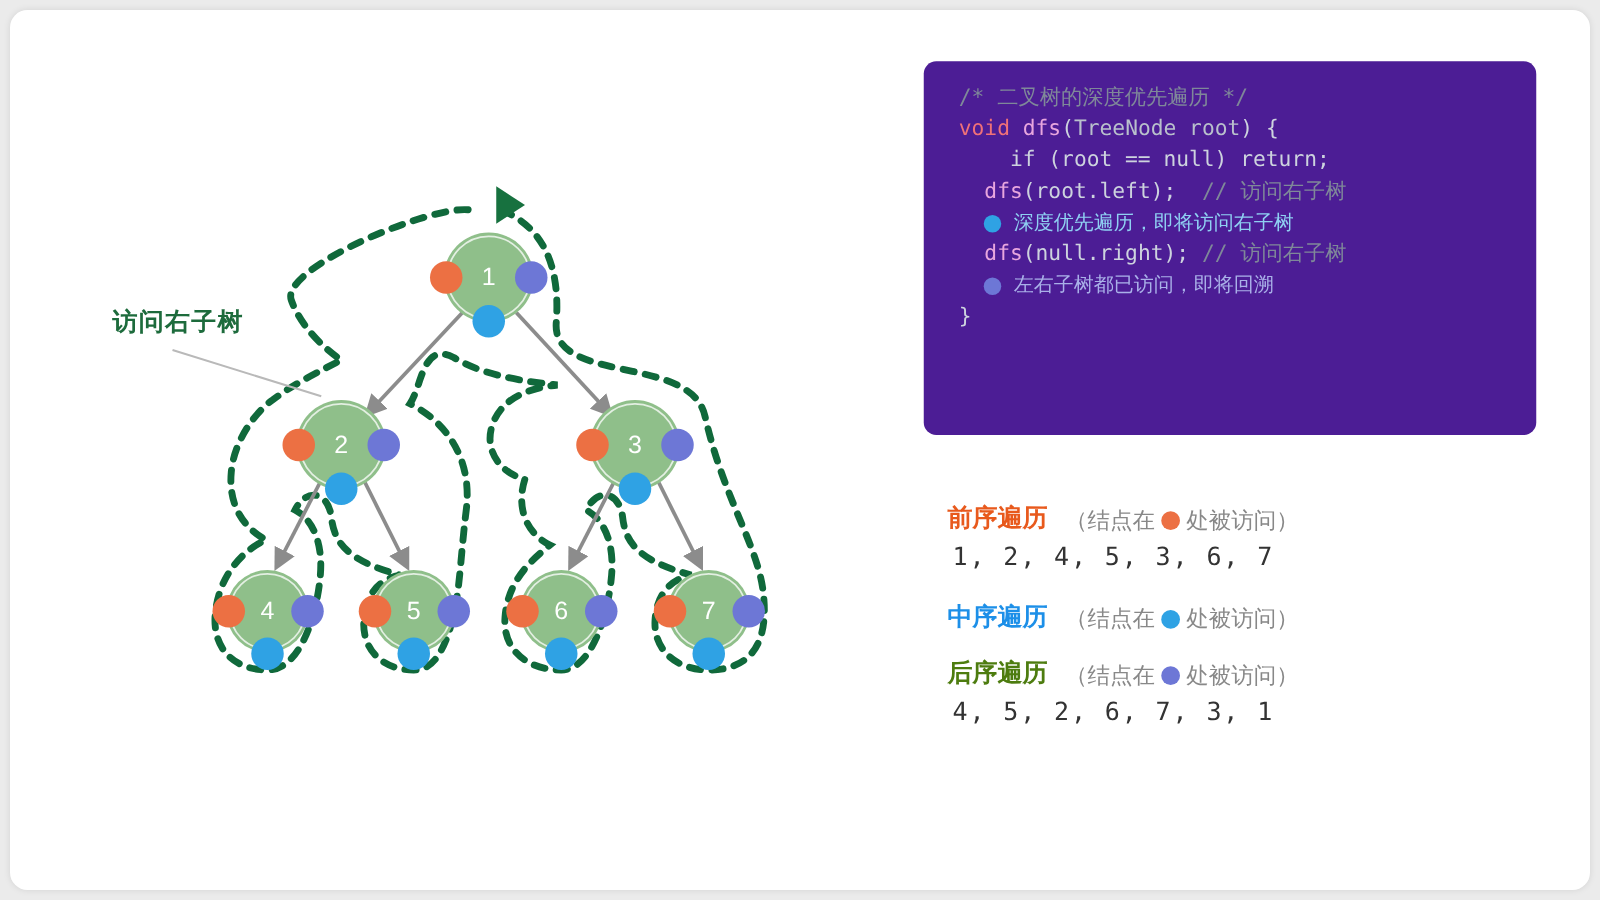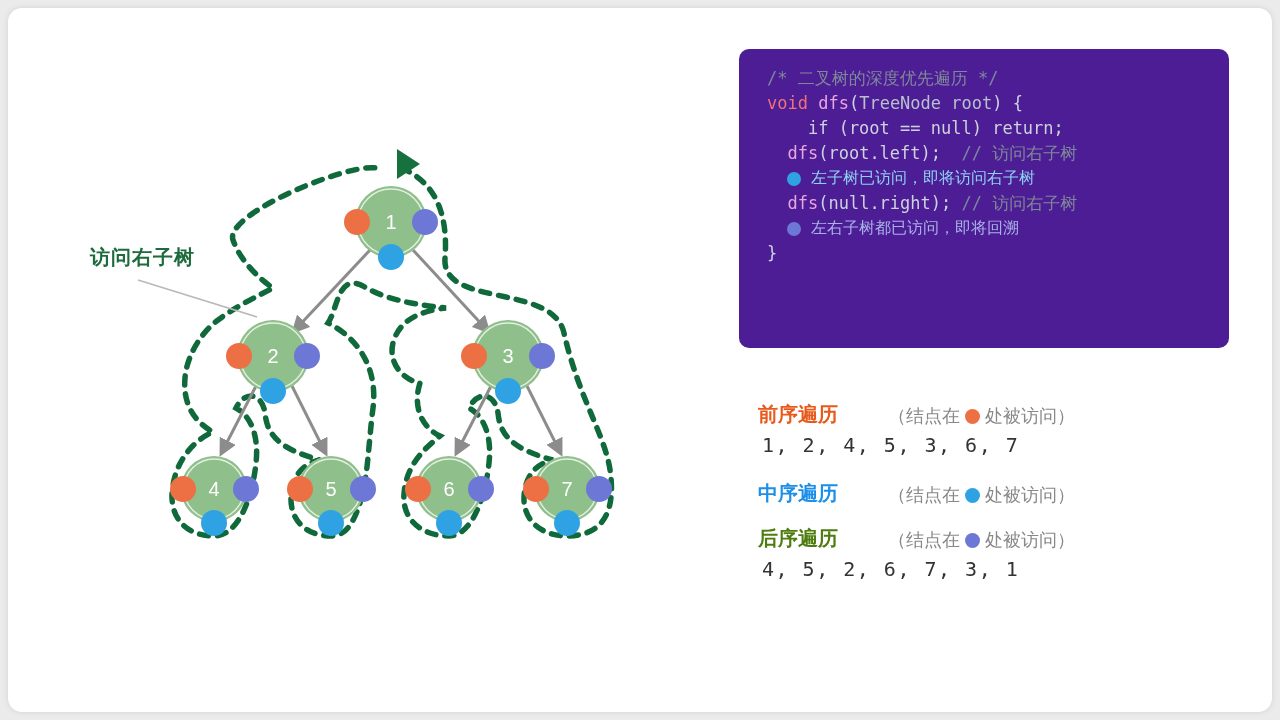--- a/index.html
+++ b/index.html
@@ -117,21 +117,20 @@
     font-size: 20px;
     font-weight: bold;
     margin-right: 14px;
   }
   .res-paren {
     font-size: 18px;
     color: #888888;
     display: flex;
     align-items: center;
     white-space: pre;
-    margin-left: 36px;
   }
   .res-dot {
     width: 15px;
     height: 15px;
     border-radius: 50%;
     display: inline-block;
     margin: 0 5px;
     flex: 0 0 auto;
   }
   .res-seq {
@@ -301,21 +300,21 @@
 
     <div class="code-line"><span class="c-kw">void</span><span class="c-plain"> </span><span class="c-fn">dfs</span><span class="c-plain">(</span><span class="c-type">TreeNode root</span><span class="c-plain">) {</span></div>
 
     <div class="code-line"><span class="c-plain">    if (root == null) return;</span></div>
 
 
     <div class="code-line"><span class="c-plain">  </span><span class="c-fn">dfs</span><span class="c-plain">(root.left);  </span><span class="c-comment">// 访问右子树</span></div>
 
     <div class="note-line">
       <span class="note-dot note-cyan"></span>
-      <span class="t-cyan">左子树已访问，即将访问右子树</span>
+      <span class="t-cyan">深度优先遍历，即将访问右子树</span>
     </div>
 
     <div class="code-line"><span class="c-plain">  </span><span class="c-fn">dfs</span><span class="c-plain">(null.right); </span><span class="c-comment">// 访问右子树</span></div>
 
     <div class="note-line">
       <span class="note-dot note-purple"></span>
       <span class="t-purple">左右子树都已访问，即将回溯</span>
     </div>
 
     <div class="code-line"><span class="c-plain">}</span></div>

